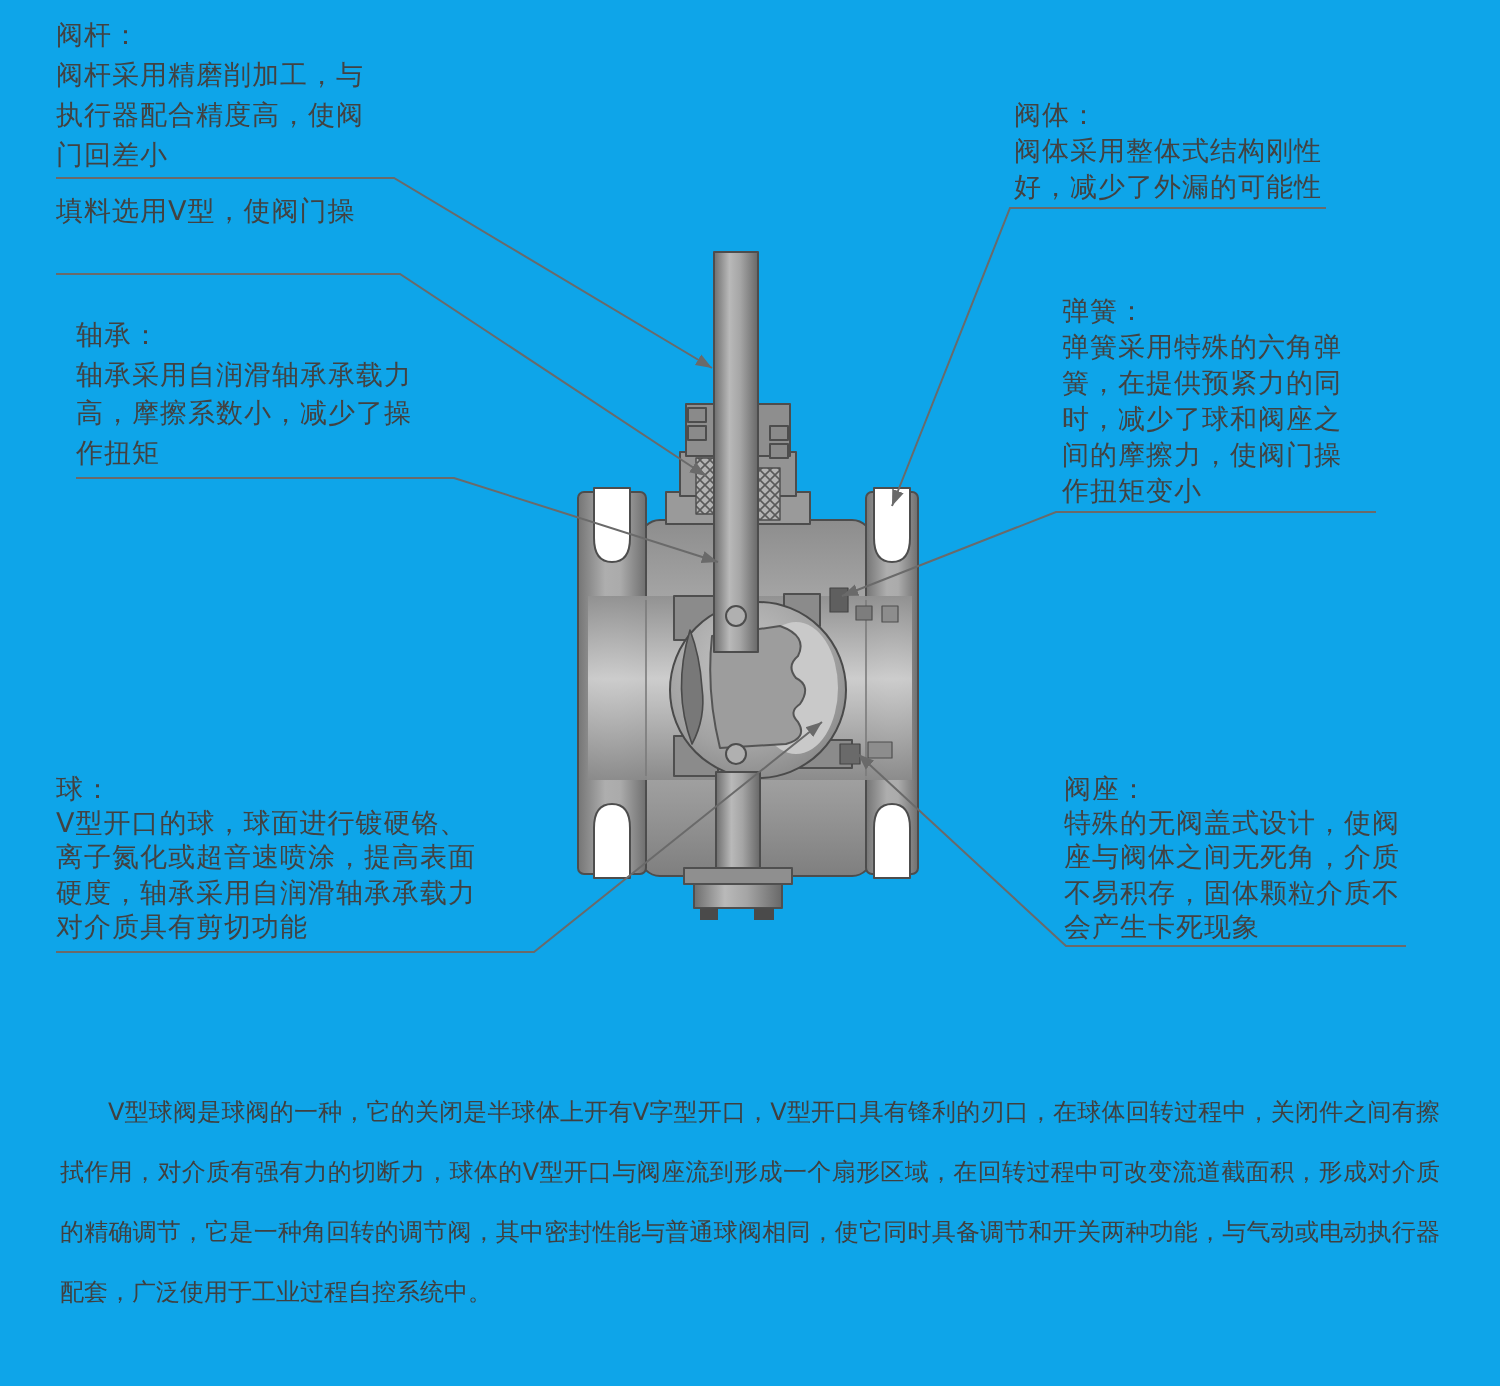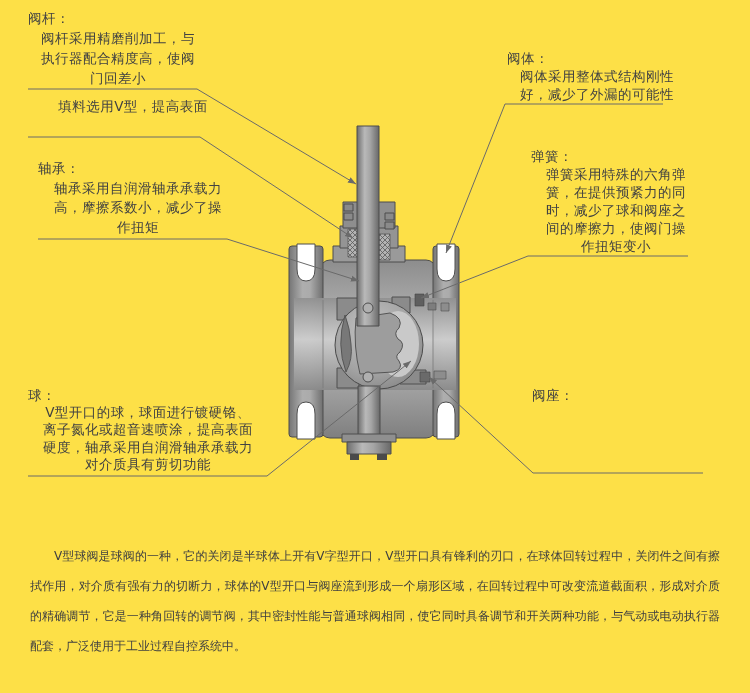--- a/index.html
+++ b/index.html
@@ -1,25 +1,25 @@
 <!DOCTYPE html>
 <html><head>
 <meta charset="utf-8">
 <style>
   html,body{margin:0;padding:0;background:#fff;}
   #stage{
-    position:relative;width:750px;height:693px;background:#fde047;overflow:hidden;
+    position:relative;width:750px;height:693px;background:#0ea5e9;overflow:hidden;
     font-family:"DejaVu Sans","Liberation Sans",sans-serif;
   }
   #diagram-svg{position:absolute;left:0;top:0;}
   .callout{
     position:absolute;color:#424242;font-size:13.5px;letter-spacing:0.5px;
   }
   .callout .c-title{white-space:pre-line;}
-  .callout .c-body{white-space:pre-line;text-align:center;}
+  .callout .c-body{white-space:pre-line;}
   .lh20{line-height:20px;}
   .lh19{line-height:19.5px;font-family:Liberation Mono, monospace;}
   .lh18{line-height:18px;}
   .lh17{line-height:17.2px;}
   #description{
     position:absolute;left:30px;top:541px;width:690px;
     color:#404040;font-size:12px;line-height:30px;
     text-indent:2em;text-align:justify;
   }
 </style>
@@ -134,21 +134,21 @@
   </svg>
 
   <div class="callout lh20" style="left:28px;top:8px;width:180px">
     <div class="c-title">阀杆：</div>
     <div class="c-body">阀杆采用精磨削加工，与
 执行器配合精度高，使阀
 门回差小</div>
   </div>
 
   <div class="callout lh20" style="left:28px;top:96px;width:210px">
-    <div class="c-body">填料选用V型，提高表面</div>
+    <div class="c-body">填料选用V型，使阀门操</div>
   </div>
 
   <div class="callout lh19" style="left:38px;top:160px;width:200px">
     <div class="c-title">轴承：</div>
     <div class="c-body">轴承采用自润滑轴承承载力
 高，摩擦系数小，减少了操
 作扭矩</div>
   </div>
 
   <div class="callout lh17" style="left:28px;top:387px;width:240px">
@@ -169,17 +169,21 @@
   </div>
 
   <div class="callout lh18" style="left:507px;top:49px;width:180px">
     <div class="c-title">阀体：</div>
     <div class="c-body">阀体采用整体式结构刚性
 好，减少了外漏的可能性</div>
   </div>
 
   <div class="callout lh17" style="left:532px;top:387px;width:200px">
     <div class="c-title">阀座：</div>
+    <div class="c-body">特殊的无阀盖式设计，使阀
+座与阀体之间无死角，介质
+不易积存，固体颗粒介质不
+会产生卡死现象</div>
   </div>
 
   <div id="description">V型球阀是球阀的一种，它的关闭是半球体上开有V字型开口，V型开口具有锋利的刃口，在球体回转过程中，关闭件之间有擦拭作用，对介质有强有力的切断力，球体的V型开口与阀座流到形成一个扇形区域，在回转过程中可改变流道截面积，形成对介质的精确调节，它是一种角回转的调节阀，其中密封性能与普通球阀相同，使它同时具备调节和开关两种功能，与气动或电动执行器配套，广泛使用于工业过程自控系统中。</div>
 
 </div>
 
 </body></html>

